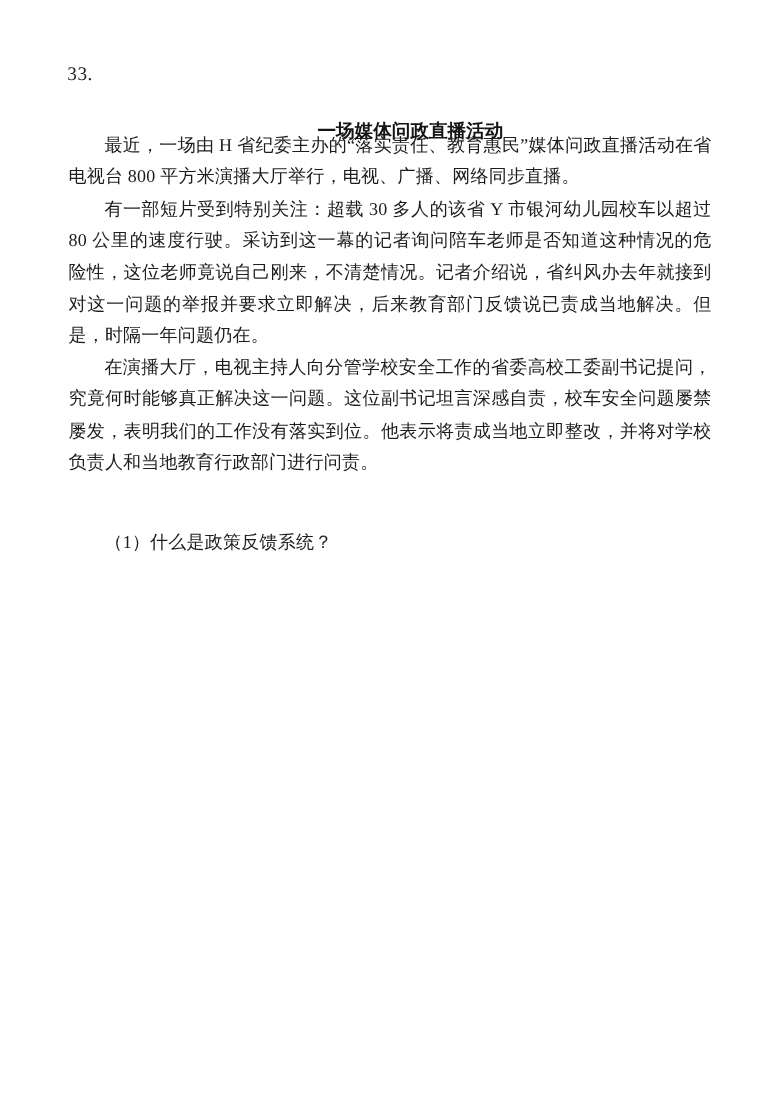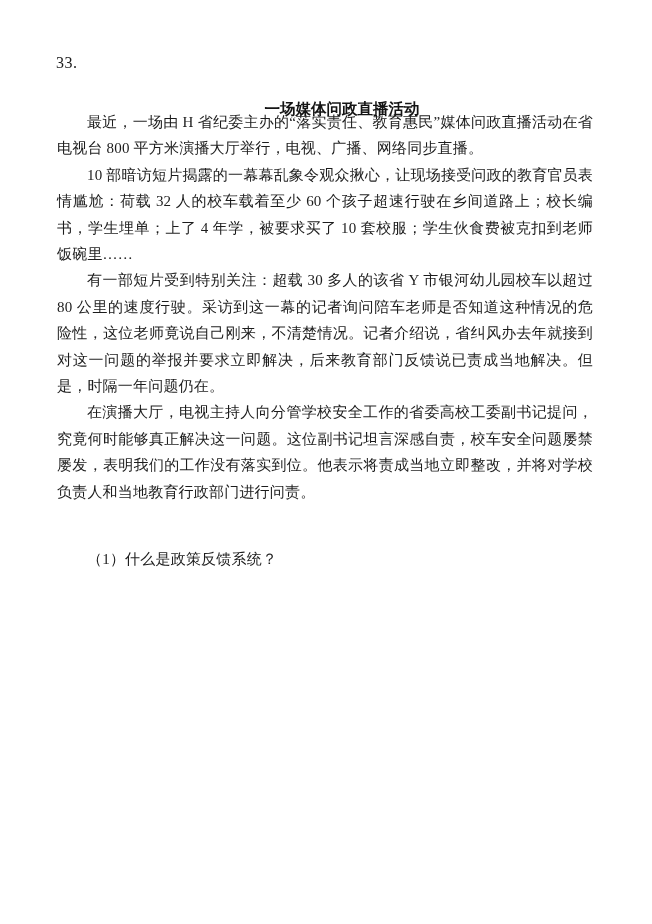--- a/index.html
+++ b/index.html
@@ -68,21 +68,20 @@
 <body>
 
 <div class="page">
 
   <div class="qnum">33.</div>
 
   <h1 class="case-title">一场媒体问政直播活动</h1>
 
   <div class="case-body">
     <p>最近，一场由 H 省纪委主办的“落实责任、教育惠民”媒体问政直播活动在省电视台 800 平方米演播大厅举行，电视、广播、网络同步直播。</p>
-    <p>10 部暗访短片揭露的一幕幕乱象令观众揪心，让现场接受问政的教育官员表情尴尬：荷载 32 人的校车载着至少 60 个孩子超速行驶在乡间道路上；校长编书，学生埋单；上了 4 年学，被要求买了 10 套校服；学生伙食费被克扣到老师饭碗里……</p>
     <p>有一部短片受到特别关注：超载 30 多人的该省 Y 市银河幼儿园校车以超过 80 公里的速度行驶。采访到这一幕的记者询问陪车老师是否知道这种情况的危险性，这位老师竟说自己刚来，不清楚情况。记者介绍说，省纠风办去年就接到对这一问题的举报并要求立即解决，后来教育部门反馈说已责成当地解决。但是，时隔一年问题仍在。</p>
     <p>在演播大厅，电视主持人向分管学校安全工作的省委高校工委副书记提问，究竟何时能够真正解决这一问题。这位副书记坦言深感自责，校车安全问题屡禁屡发，表明我们的工作没有落实到位。他表示将责成当地立即整改，并将对学校负责人和当地教育行政部门进行问责。</p>
     <p class="sub-question">（1）什么是政策反馈系统？</p>
   </div>
 
   <div class="page-footer">浙 00318# 公共政策试题 第 5 页(共 5 页)</div>
 
 </div>
 
 </body></html>

